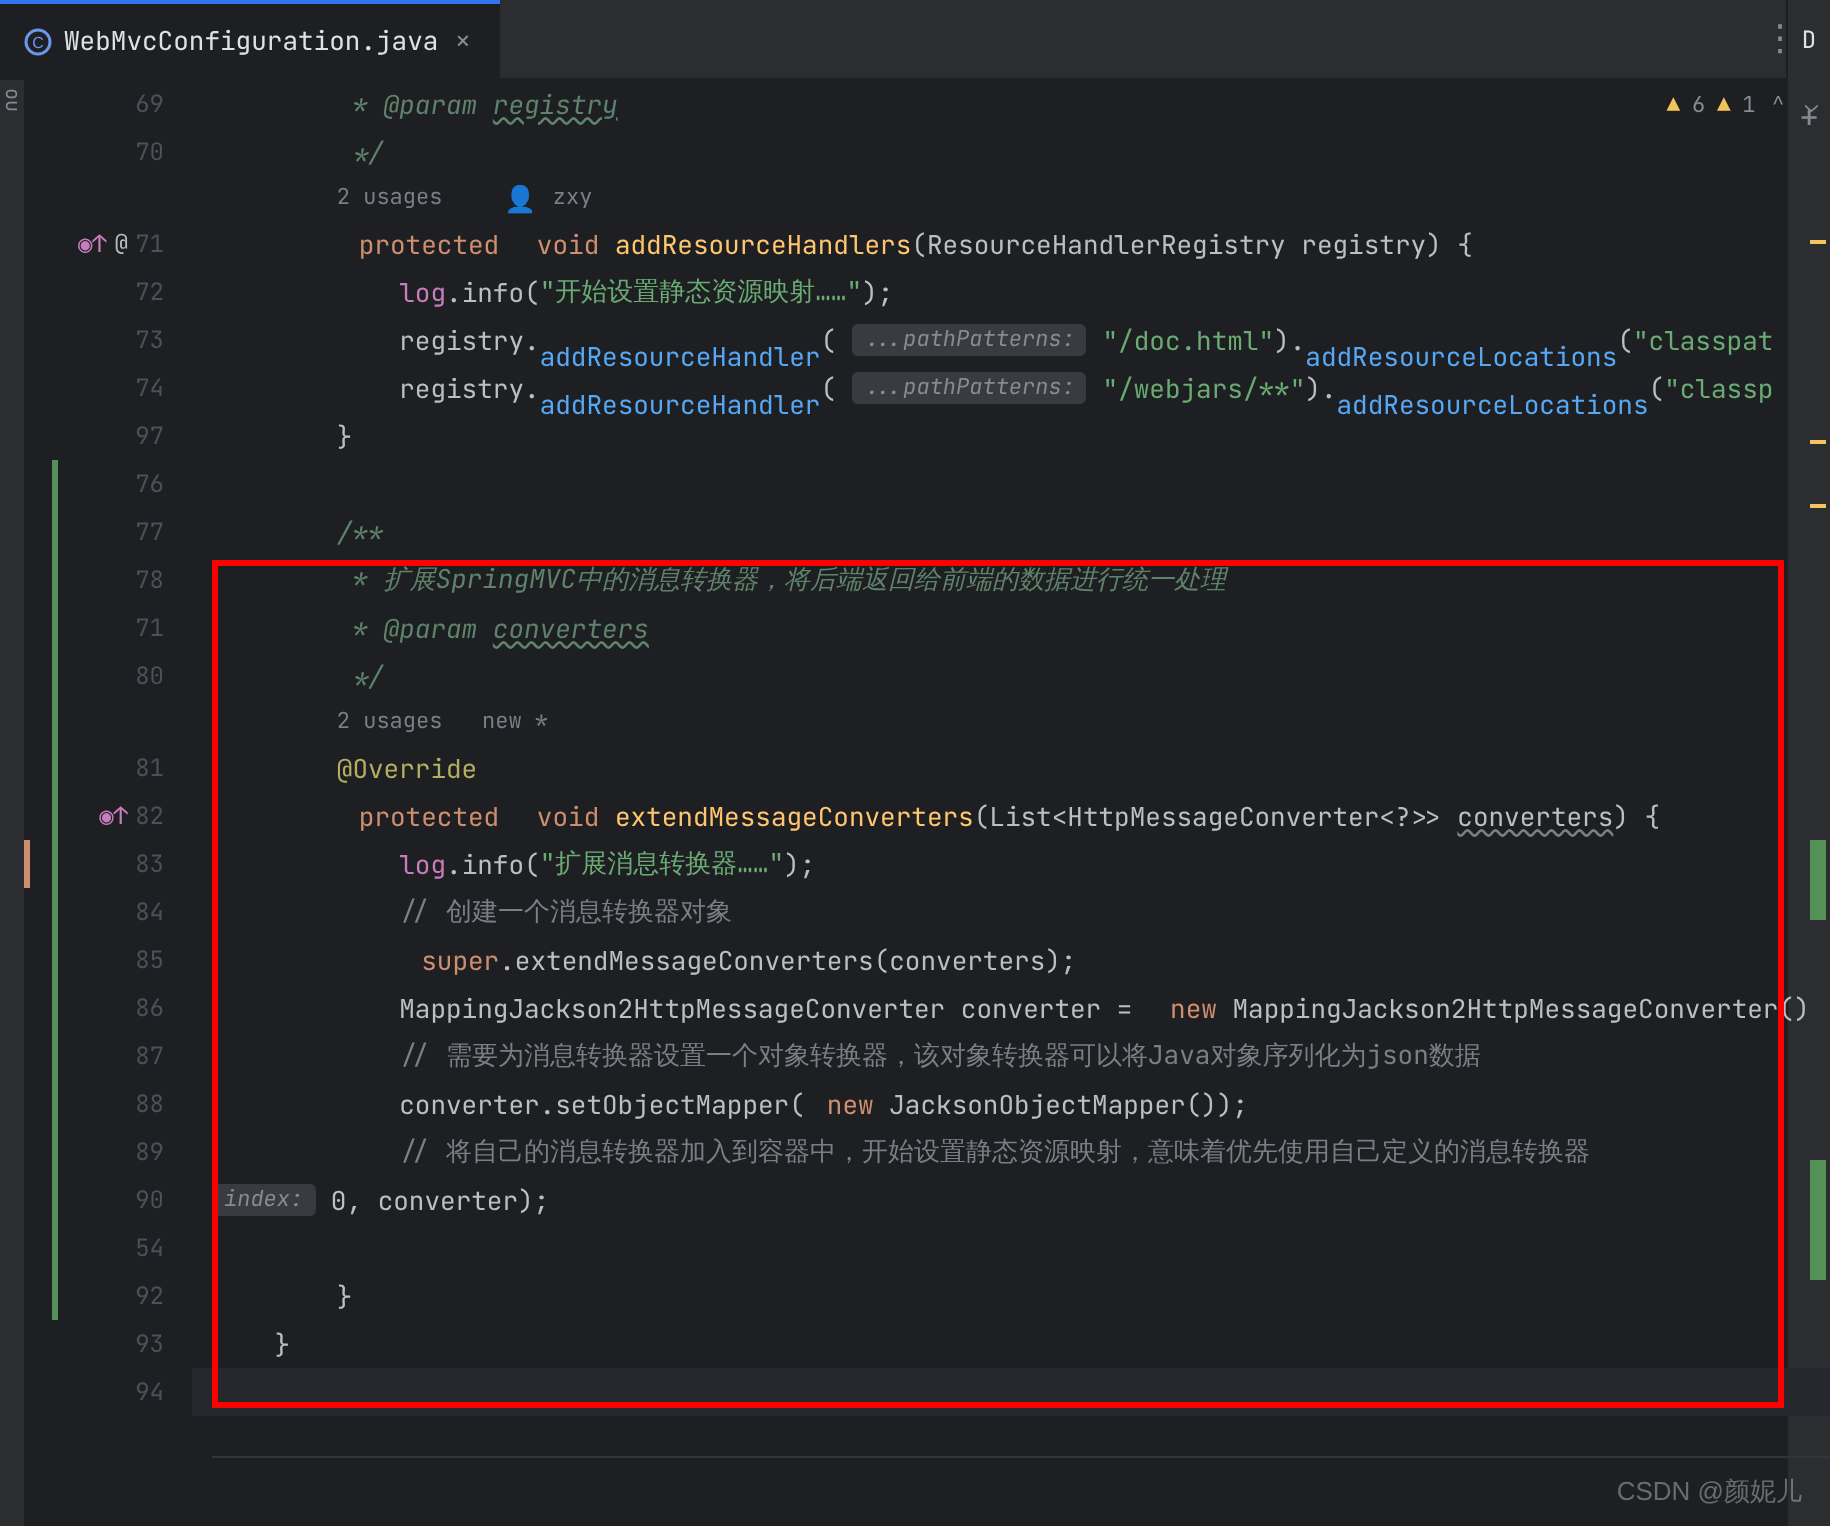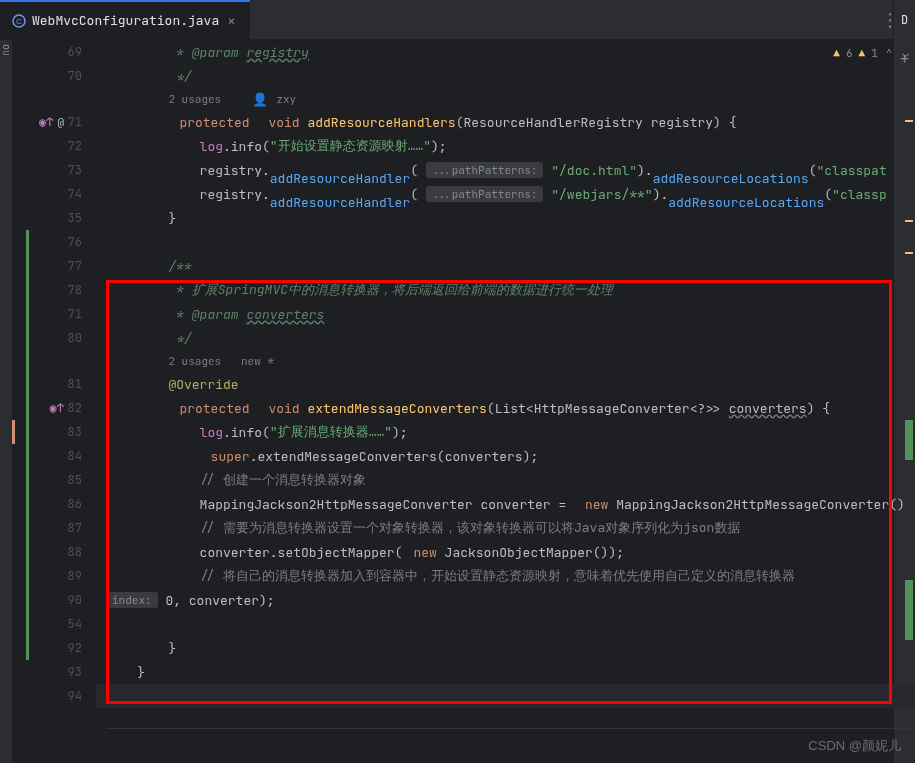--- a/index.html
+++ b/index.html
@@ -149,21 +149,21 @@
     }
     
     .kw { color: #cf8e6d; margin-left: 11px; }
     .comment { color: #7a7e85; }
     .doc { color: #5f826b; font-style: italic; }
     .doc-tag { text-decoration: underline; text-decoration-style: wavy; text-decoration-color: #5f826b; }
     .string { color: #6aab73; }
     .method { color: #56a8f5; margin-top: 16px; }
     .method-decl { color: #ffc66d; }
     .field { color: #c77dbb; }
-    .param-hint { color: #868a91; background: #393b40; padding: 1px 6px; border-radius: 3px; font-size: 11px; }
+    .param-hint { color: #868a91; background: #393b40; padding: 1px 6px; border-radius: 3px; font-size: 11px; font-style: italic; }
     .ann { color: #b3ae60; }
     .converters-under { text-decoration: underline; text-decoration-style: wavy; text-decoration-color: #7a7e85; }
     .usages { color: #7a7e85; font-size: 11px; }
     .author-icon { color: #7a7e85; }
     .minimap {
       position: absolute;
       right: 2px;
       top: 0;
       width: 10px;
       height: 100%;
@@ -227,21 +227,21 @@
     <div class="gutter-line">
         <span>72</span>
       </div>
     <div class="gutter-line">
         <span>73</span>
       </div>
     <div class="gutter-line">
         <span>74</span>
       </div>
     <div class="gutter-line">
-        <span>35</span>
+        <span>97</span>
       </div>
     <div class="gutter-line">
         <span class="vcs-marker vcs-green"></span>
         <span>76</span>
       </div>
     <div class="gutter-line">
         <span class="vcs-marker vcs-green"></span>
         <span>77</span>
       </div>
     <div class="gutter-line">
@@ -339,22 +339,22 @@
     <div class="code-line"><span>        }</span></div>
     <div class="code-line"></div>
     <div class="code-line"><span class="doc">        /**</span></div>
     <div class="code-line"><span class="doc">         * 扩展SpringMVC中的消息转换器，将后端返回给前端的数据进行统一处理</span></div>
     <div class="code-line"><span class="doc">         * @param </span><span class="doc doc-tag">converters</span></div>
     <div class="code-line"><span class="doc">         */</span></div>
     <div class="code-line" style="height:22px"><span>        </span><span class="usages">2 usages   new *</span></div>
     <div class="code-line"><span>        </span><span class="ann">@Override</span></div>
     <div class="code-line"><span>        </span><span class="kw">protected</span><span> </span><span class="kw">void</span><span> </span><span class="method-decl">extendMessageConverters</span><span>(List&lt;HttpMessageConverter&lt;?&gt;&gt; </span><span class="converters-under">converters</span><span>) {</span></div>
     <div class="code-line"><span>            </span><span class="field">log</span><span>.info(</span><span class="string">"扩展消息转换器……"</span><span>);</span></div>
+    <div class="code-line"><span class="comment">            // 创建一个消息转换器对象</span></div>
     <div class="code-line"><span>            </span><span class="kw">super</span><span>.extendMessageConverters(converters);</span></div>
-    <div class="code-line"><span class="comment">            // 创建一个消息转换器对象</span></div>
     <div class="code-line"><span>            MappingJackson2HttpMessageConverter converter = </span><span class="kw">new</span><span> MappingJackson2HttpMessageConverter()</span></div>
     <div class="code-line"><span class="comment">            // 需要为消息转换器设置一个对象转换器，该对象转换器可以将Java对象序列化为json数据</span></div>
     <div class="code-line"><span>            converter.setObjectMapper(</span><span class="kw">new</span><span> JacksonObjectMapper());</span></div>
     <div class="code-line"><span class="comment">            // 将自己的消息转换器加入到容器中，开始设置静态资源映射，意味着优先使用自己定义的消息转换器</span></div>
     <div class="code-line"><span class="param-hint">index:</span><span> 0</span><span>, converter);</span></div>
     <div class="code-line"></div>
     <div class="code-line"><span>        }</span></div>
     <div class="code-line"><span>    }</span></div>
     <div class="code-line" style="background:#26282e"></div>
 

